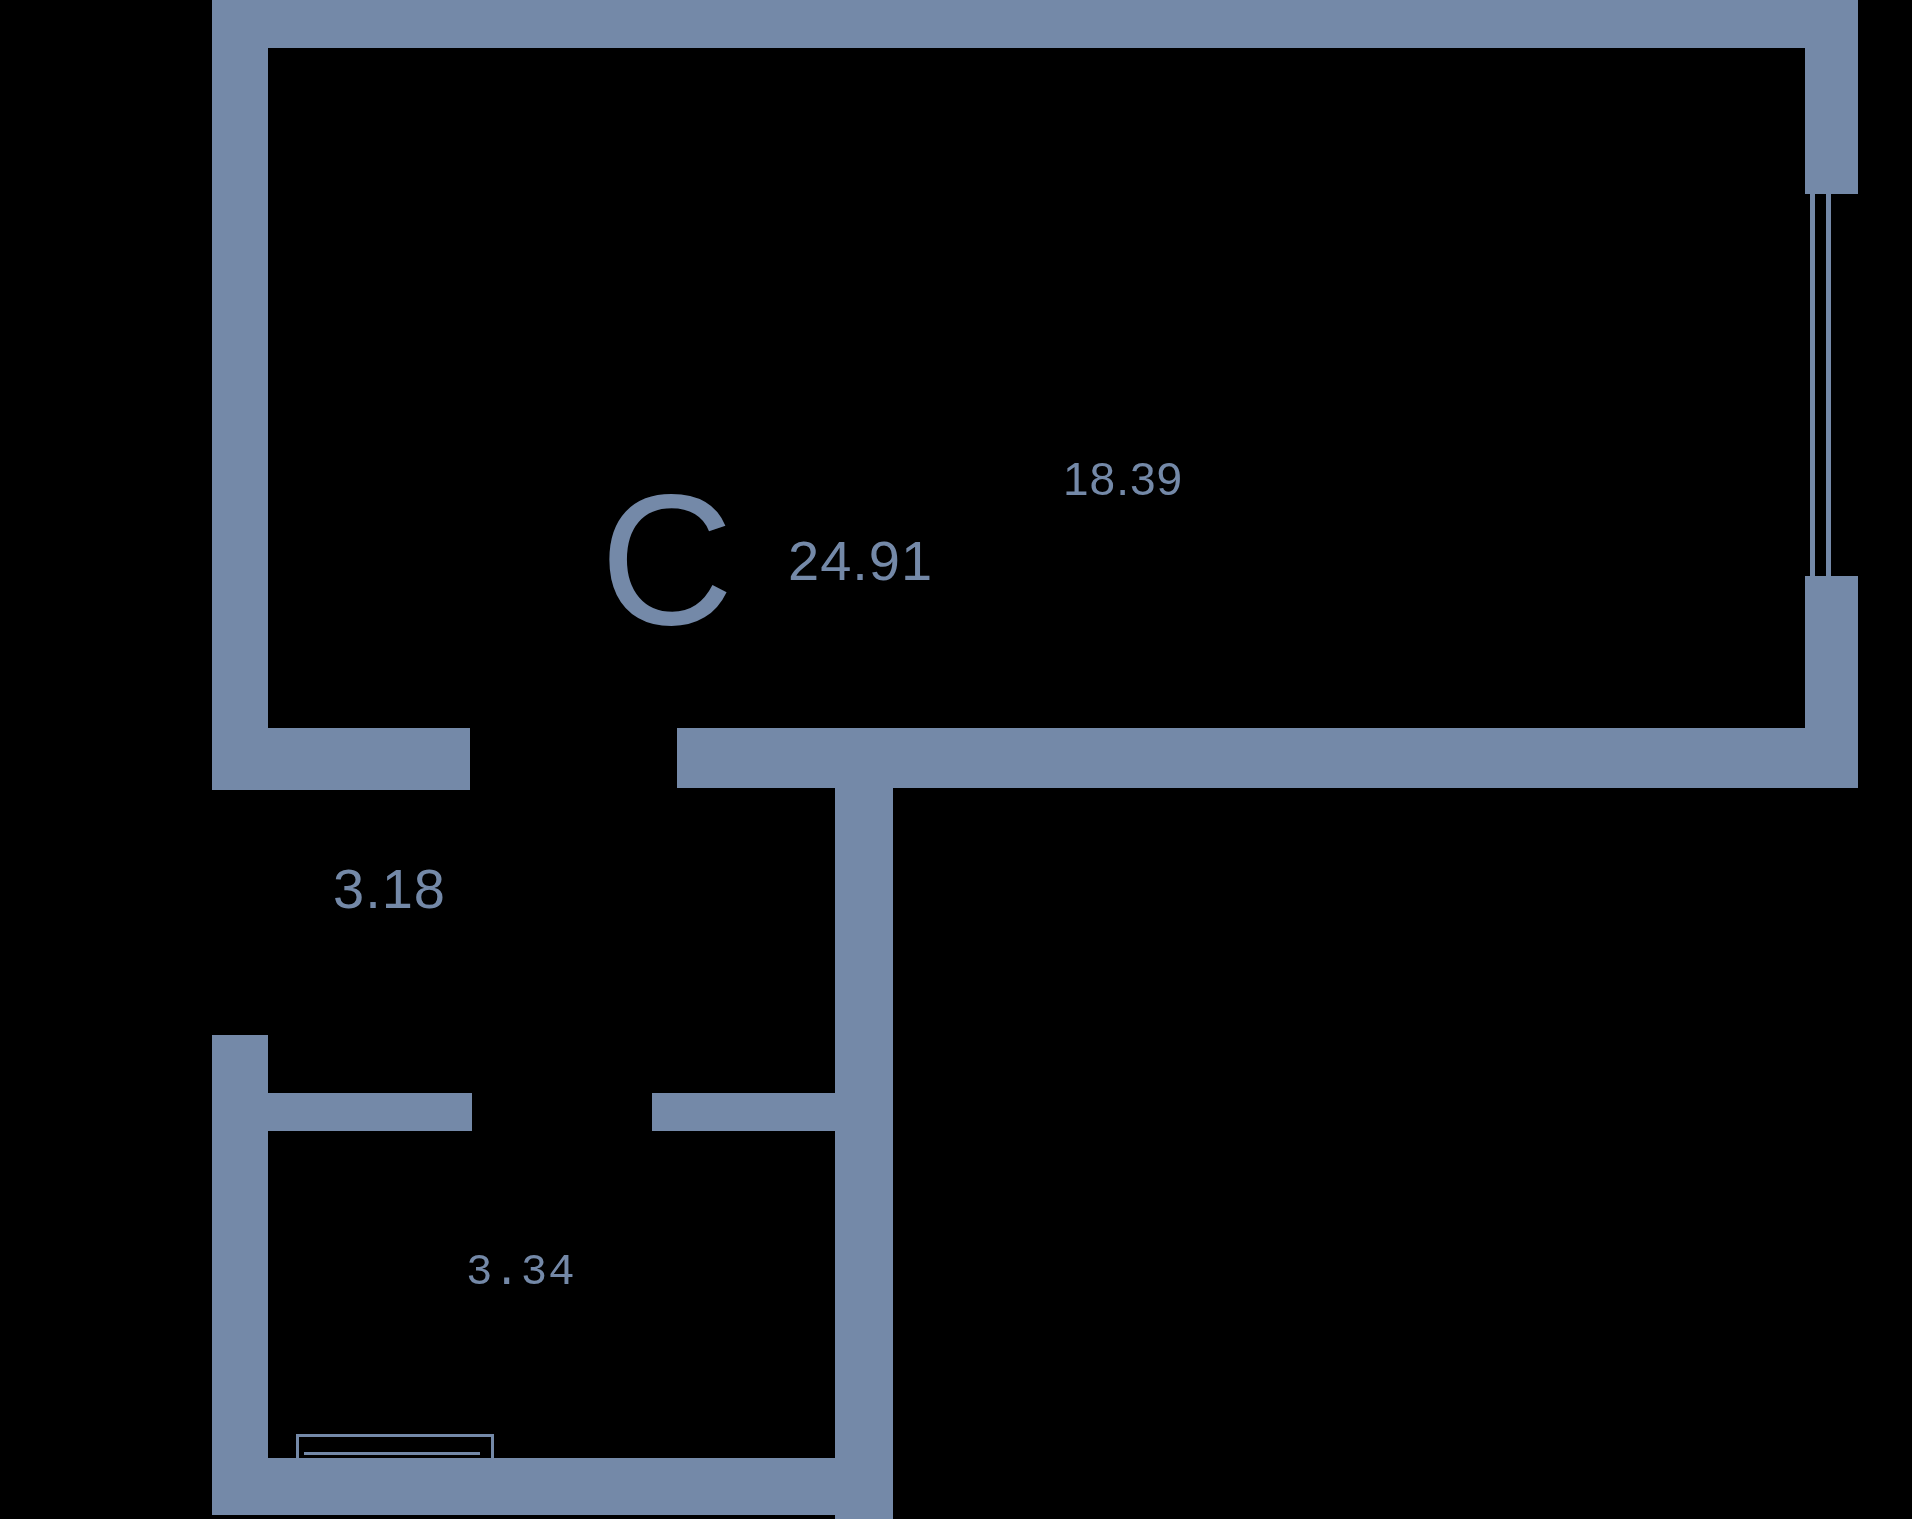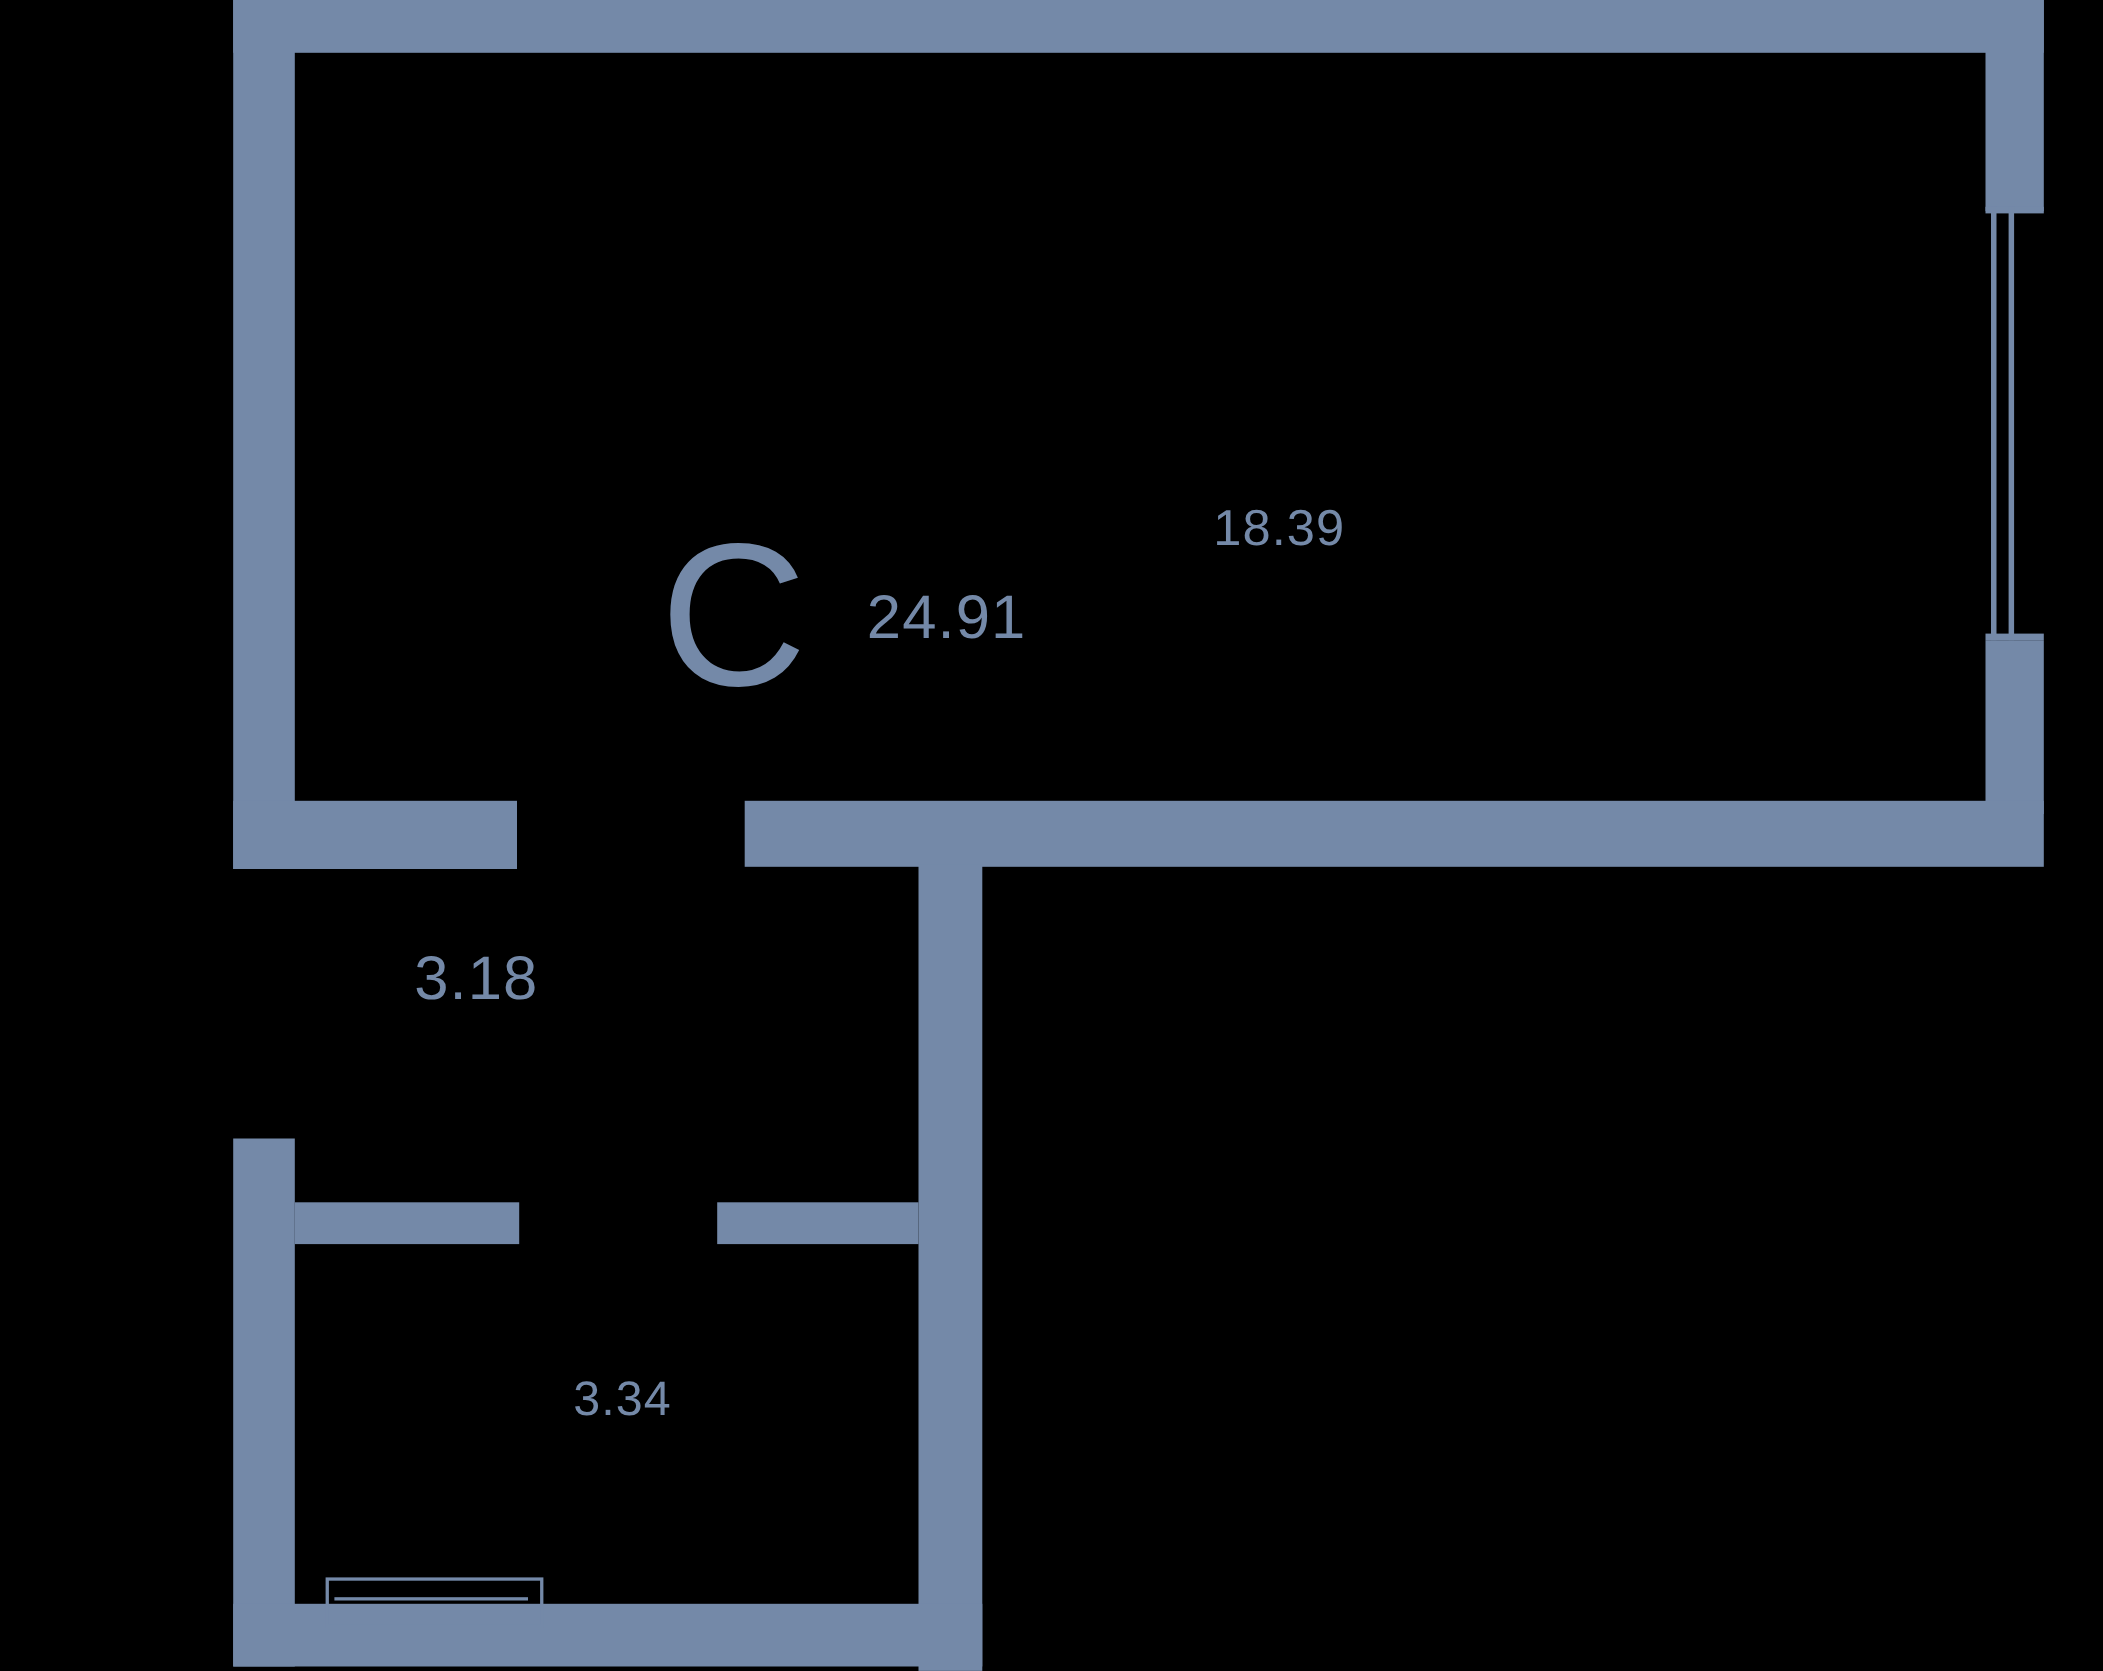--- a/index.html
+++ b/index.html
@@ -28,21 +28,21 @@
     border: 3px solid var(--wall, #7489A8);
     background: transparent;
   }
   .label {
     position: absolute;
     color: var(--wall, #7489A8);
     letter-spacing: 1px;
     white-space: nowrap;
   }
   .label.centered {
-    text-align: center;
+    text-align: left;
   }
 </style>
 </head>
 <body>
 
 <div class="canvas">
 
   <div class="wall" style="left:212px; top:0; width:1646px; height:48px;"></div>
   <div class="wall" style="left:212px; top:0; width:56px; height:790px;"></div>
   <div class="wall" style="left:1805px; top:0; width:53px; height:192px;"></div>
@@ -66,15 +66,15 @@
   <div class="wall" style="left:212px; top:1458px; width:681px; height:57px;"></div>
 
   <div class="outline" style="left:296px; top:1434px; width:192px; height:40px;"></div>
   <div class="thin" style="left:304px; top:1452px; width:176px; height:3px;"></div>
 
   <div class="label" style="left:600px; top:468px; font-size:185px; line-height:1; font-weight:400;">C</div>
   <div class="label" style="left:788px; top:528px; font-size:56px;">24.91</div>
 
   <div class="label centered" style="left:1063px; top:452px; width:200px; font-size:46px;">18.39</div>
   <div class="label centered" style="left:333px; top:856px; width:200px; font-size:56px;">3.18</div>
-  <div class="label centered" style="left:466px; top:1247px; width:200px; font-size:44px;">3.34</div>
+  <div class="label centered" style="left:466px; top:1247px; width:200px; font-size:44px;font-family:Liberation Mono, monospace;">3.34</div>
 
 </div>
 
 </body></html>

